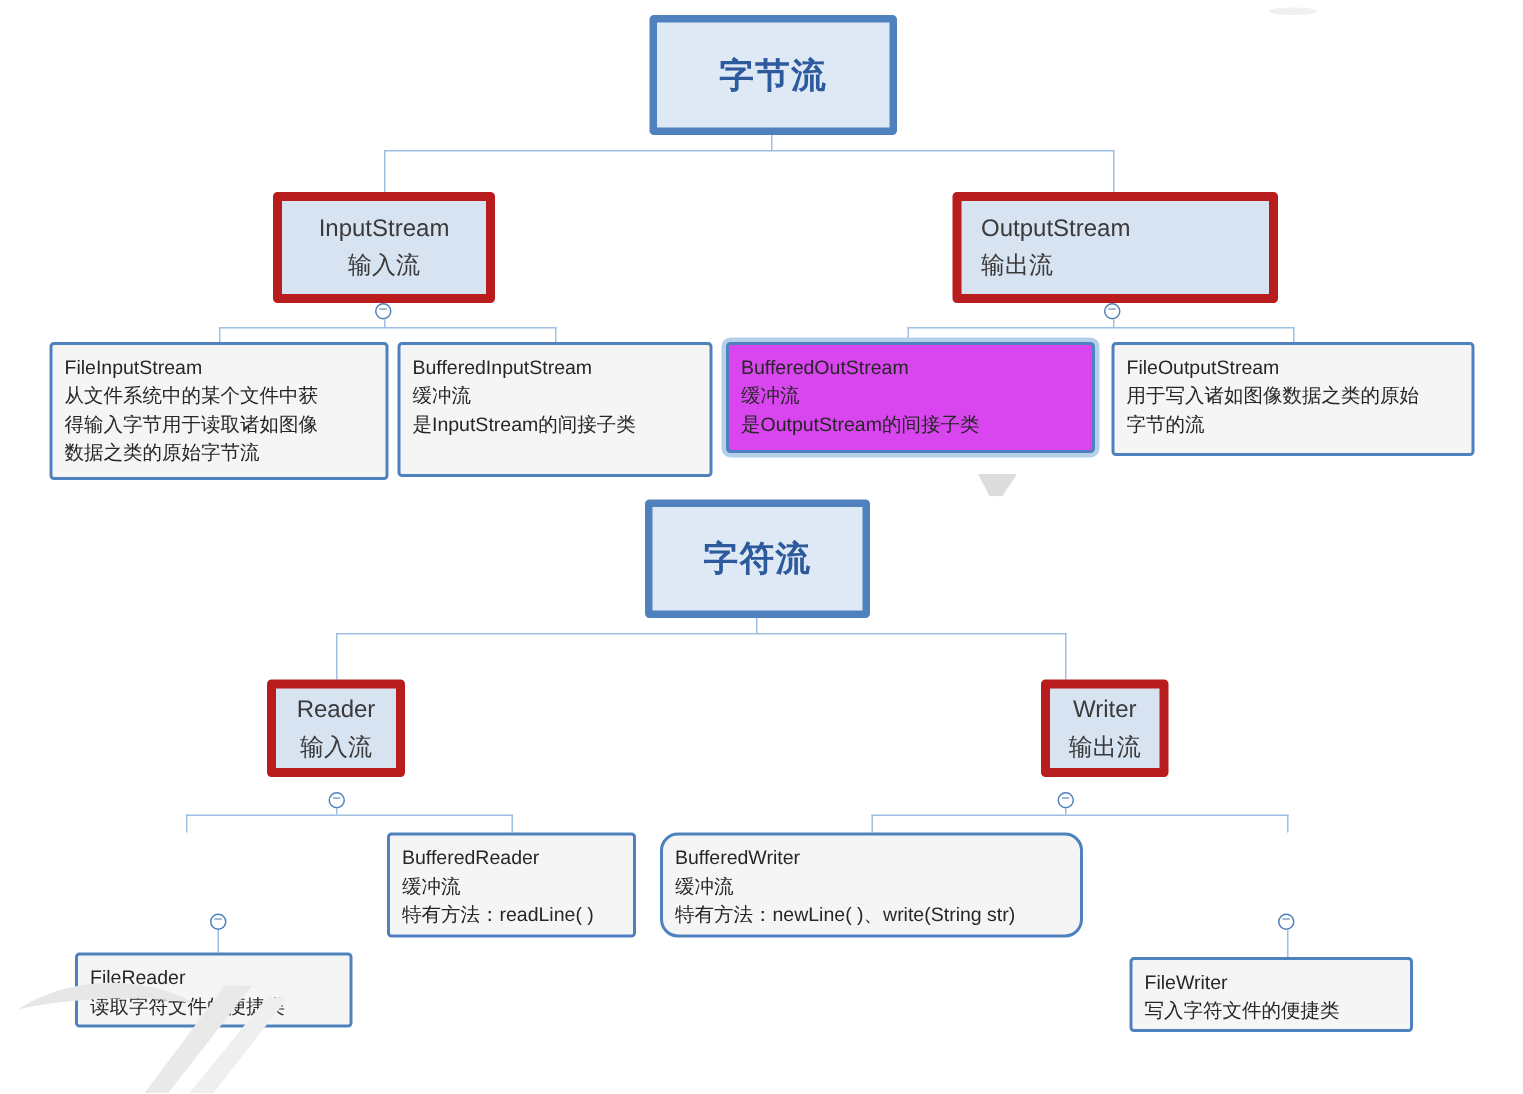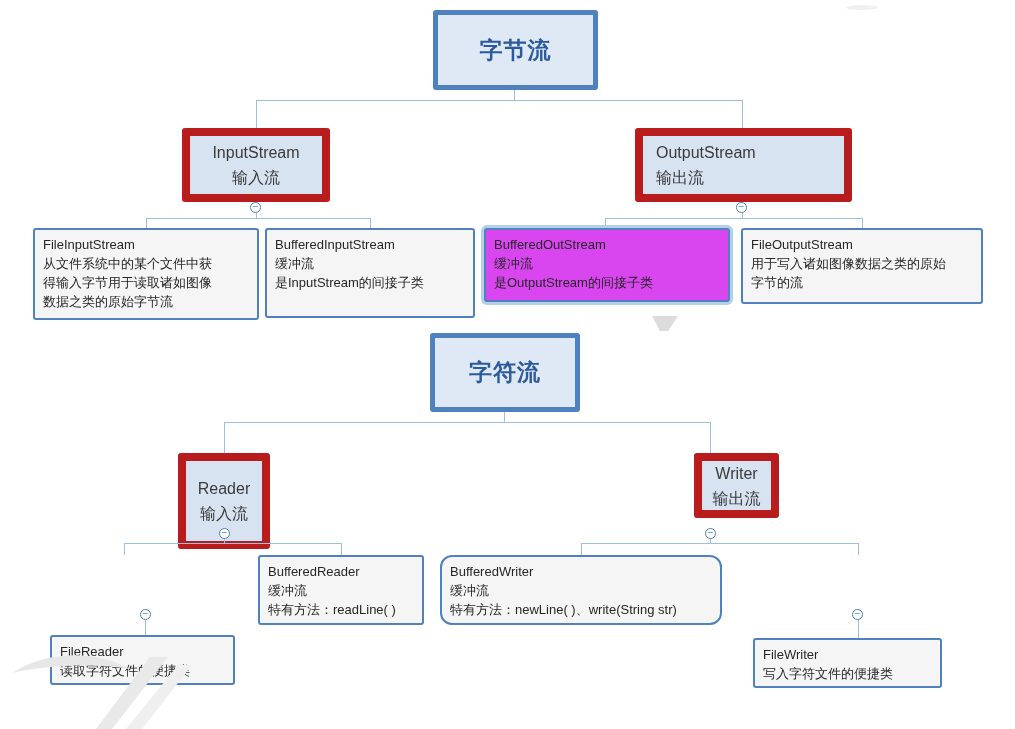--- a/index.html
+++ b/index.html
@@ -11,21 +11,21 @@
 
   .box{position:absolute;box-sizing:border-box;border-radius:3px;}
 
   .root-box{
     border:5px solid #4e81bd;background:#dfe9f5;
     display:flex;align-items:center;justify-content:center;
     font-size:23px;font-weight:bold;color:#2d5a9c;
     letter-spacing:1px;
   }
   .l2-box{
-    border:8px solid #b91c1c;background:#d8e3f2;
+    border:6px solid #b91c1c;background:#d8e3f2;
     display:flex;flex-direction:column;justify-content:center;
     font-size:16px;color:#3a3a3a;line-height:25px;
     white-space:pre-line;
   }
   .l2-box.ta-c{align-items:center;text-align:center;}
   .l2-box.ta-l{padding-left:13px;text-align:left;}
 
   .leaf-box{
     border:2px solid #4e81bd;background:#f5f5f5;
     font-size:13px;color:#262626;line-height:19px;
@@ -100,21 +100,21 @@
 用于写入诸如图像数据之类的原始
 字节的流</div>
 
   <div class="box root-box" style="left:430px;top:333px;width:150px;height:79px;">字符流</div>
 
   <div class="line" style="left:504px;top:412px;width:1px;height:10px;"></div>
   <div class="line" style="left:224px;top:422px;width:487px;height:1px;"></div>
   <div class="line" style="left:224px;top:422px;width:1px;height:31px;"></div>
   <div class="line" style="left:710px;top:422px;width:1px;height:31px;"></div>
 
-  <div class="box l2-box ta-c" style="left:178px;top:453px;width:92px;height:96px;">Reader
+  <div class="box l2-box ta-c" style="left:178px;top:453px;width:92px;height:65px;">Reader
 输入流</div>
   <div class="box l2-box ta-c" style="left:668px;top:453px;width:85px;height:65px;margin-left:26px;">Writer
 输出流</div>
 
   <div class="collapse" style="left:219px;top:528px;">−</div>
   <div class="line" style="left:224px;top:539px;width:1px;height:4px;"></div>
   <div class="line" style="left:124px;top:543px;width:218px;height:1px;"></div>
   <div class="line" style="left:124px;top:543px;width:1px;height:12px;"></div>
   <div class="line" style="left:341px;top:543px;width:1px;height:12px;"></div>
 

